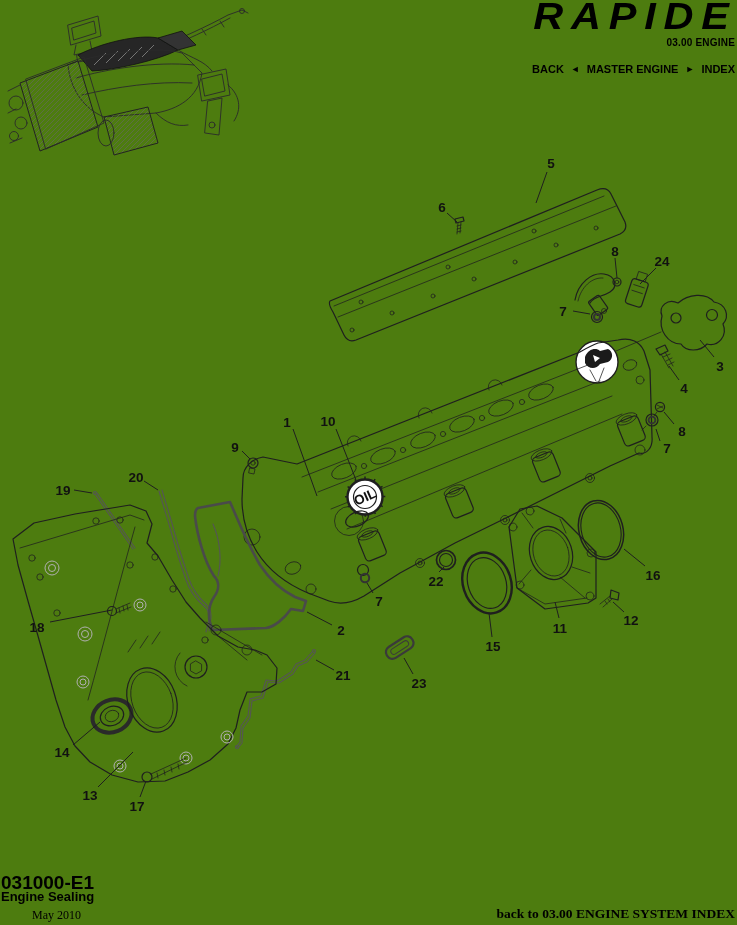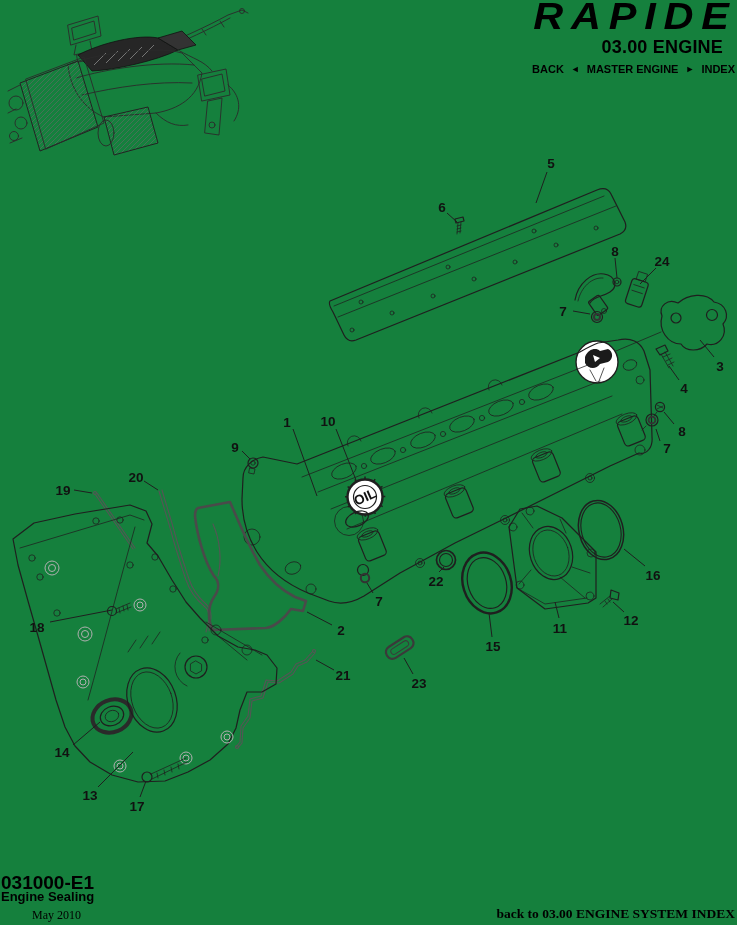--- a/index.html
+++ b/index.html
@@ -1,21 +1,21 @@
 <!DOCTYPE html>
 <html><head>
 <meta charset="utf-8">
 <style>
   html,body{margin:0;padding:0;background:#fff;}
-  .page{position:relative;width:737px;height:925px;background:#15803d;overflow:hidden;
+  .page{position:relative;width:737px;height:925px;background:#4d7c0f;overflow:hidden;
         font-family:"Liberation Sans",sans-serif;color:#000;}
   
   .logo{position:absolute;top:-4px;right:0px;font-size:37px;font-weight:bold;font-style:italic;
         letter-spacing:7px;transform:scaleX(1.12);transform-origin:100% 50%;white-space:nowrap;}
-  .section{position:absolute;top:37px;right:14px;font-size:18px;font-weight:bold;letter-spacing:.2px;}
+  .section{position:absolute;top:37px;right:2px;font-size:10px;font-weight:bold;letter-spacing:.2px;}
   .nav{position:absolute;top:63px;right:2px;font-size:11px;font-weight:bold;display:flex;gap:7px;align-items:center;}
   .nav span{cursor:pointer;}
   .nav .arr{font-size:9px;}
   
   .doc-number{position:absolute;left:1px;top:872px;font-size:19px;font-weight:bold;}
   .doc-title{position:absolute;left:1px;top:889px;font-size:13px;font-weight:bold;text-align:right;}
   .doc-date{position:absolute;left:1px;top:908px;font-size:12px;font-family:"Liberation Serif",serif;padding-left:31px;}
   .index-link{position:absolute;right:2px;top:906px;font-size:13.5px;font-weight:bold;
               font-family:"Liberation Serif",serif;color:#000;text-decoration:none;cursor:pointer;}
   

